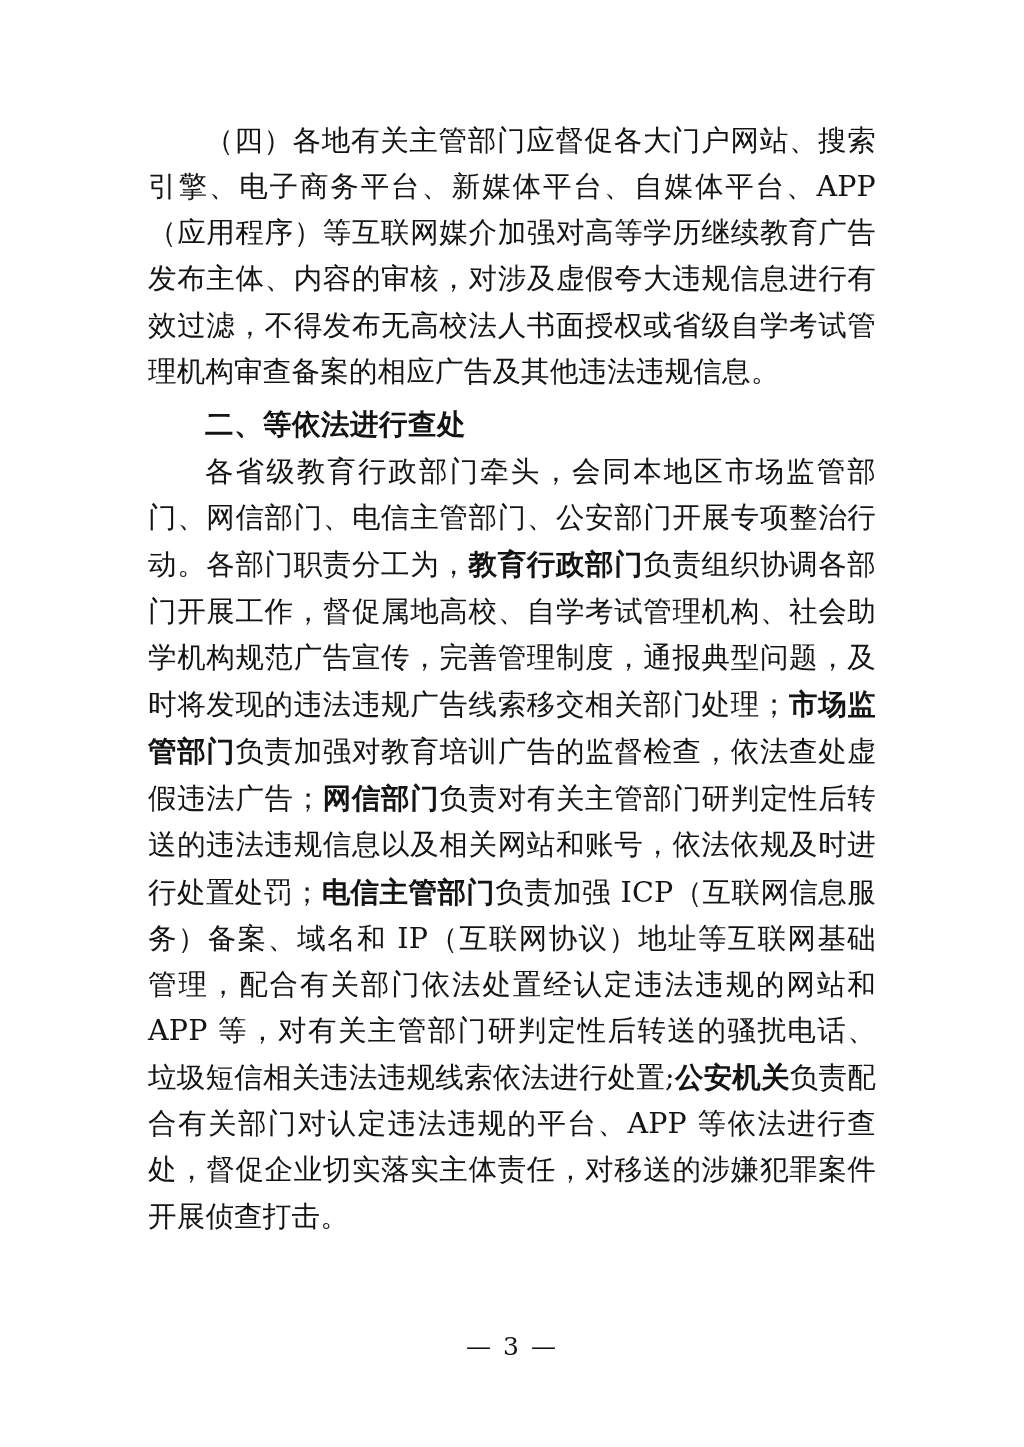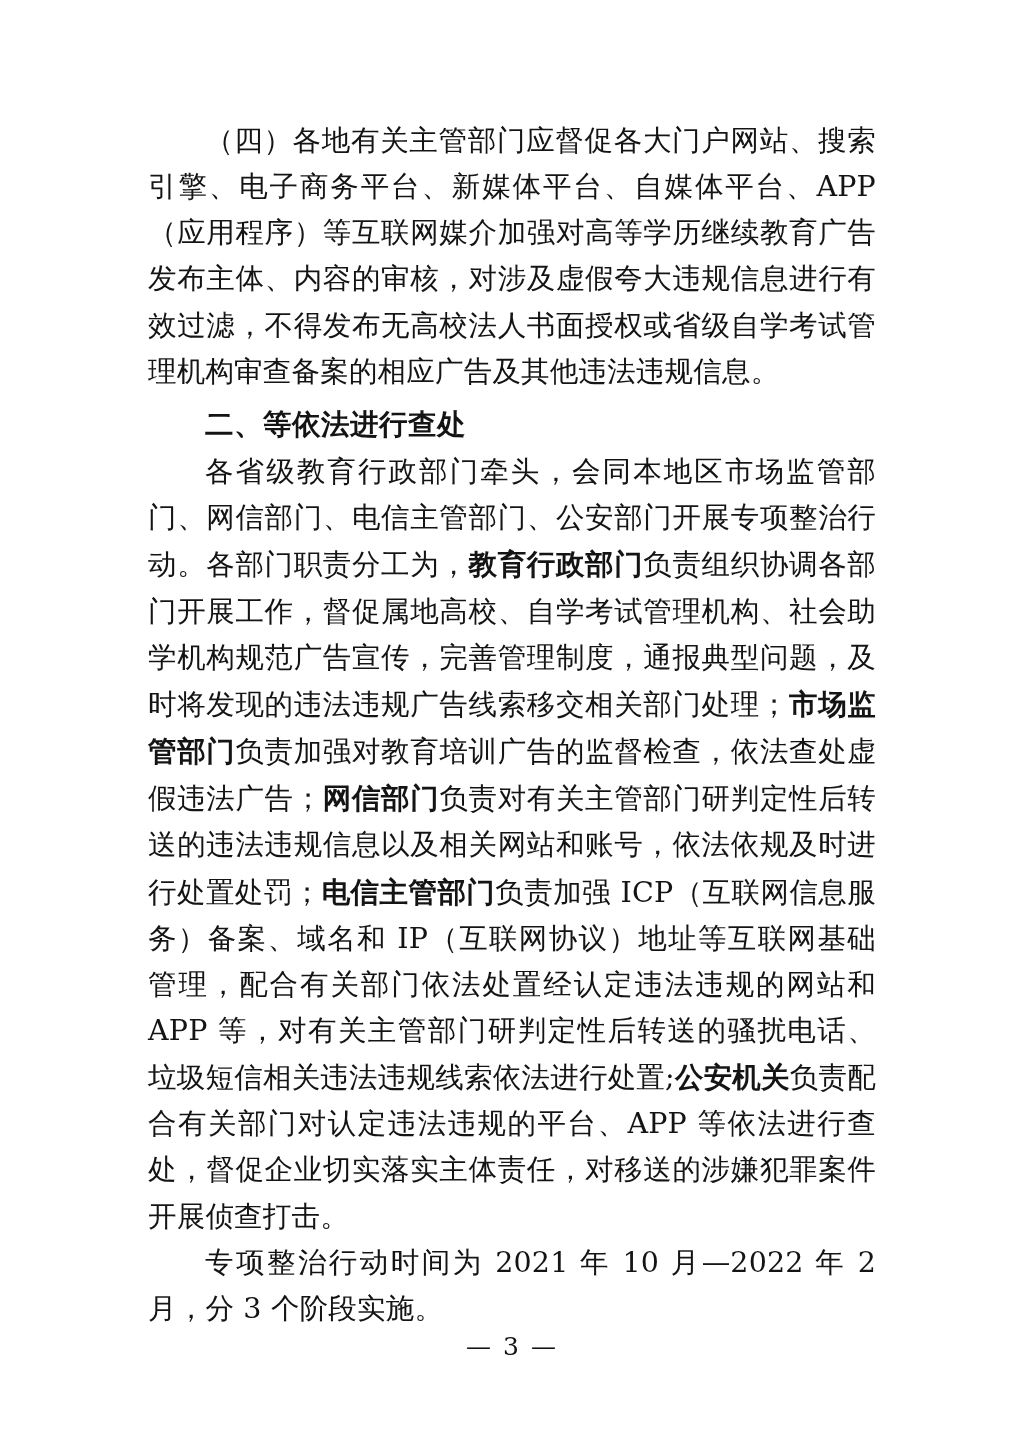--- a/index.html
+++ b/index.html
@@ -54,16 +54,15 @@
   }
 </style>
 </head>
 <body>
 
 <div class="page">
   <div class="doc-body" id="doc-body">
       <p class="para"><span>（四）各地有关主管部门应督促各大门户网站、搜索引擎、电子商务平台、新媒体平台、自媒体平台、APP（应用程序）等互联网媒介加强对高等学历继续教育广告发布主体、内容的审核，对涉及虚假夸大违规信息进行有效过滤，不得发布无高校法人书面授权或省级自学考试管理机构审查备案的相应广告及其他违法违规信息。</span></p>
       <p class="heading"><span class="bold">二、等依法进行查处</span></p>
       <p class="para"><span>各省级教育行政部门牵头，会同本地区市场监管部门、网信部门、电信主管部门、公安部门开展专项整治行动。各部门职责分工为，</span><span class="bold">教育行政部门</span><span>负责组织协调各部门开展工作，督促属地高校、自学考试管理机构、社会助学机构规范广告宣传，完善管理制度，通报典型问题，及时将发现的违法违规广告线索移交相关部门处理；</span><span class="bold">市场监管部门</span><span>负责加强对教育培训广告的监督检查，依法查处虚假违法广告；</span><span class="bold">网信部门</span><span>负责对有关主管部门研判定性后转送的违法违规信息以及相关网站和账号，依法依规及时进行处置处罚；</span><span class="bold">电信主管部门</span><span>负责加强 ICP（互联网信息服务）备案、域名和 IP（互联网协议）地址等互联网基础管理，配合有关部门依法处置经认定违法违规的网站和 APP 等，对有关主管部门研判定性后转送的骚扰电话、垃圾短信相关违法违规线索依法进行处置;</span><span class="bold">公安机关</span><span>负责配合有关部门对认定违法违规的平台、APP 等依法进行查处，督促企业切实落实主体责任，对移送的涉嫌犯罪案件开展侦查打击。</span></p>
-      <p class="para"><span>专项整治行动时间为 2021 年 10 月—2022 年 2 月，分 3 个阶段实施。</span></p>
     </div>
   <div class="footer">— 3 —</div>
 </div>
 
 </body></html>

